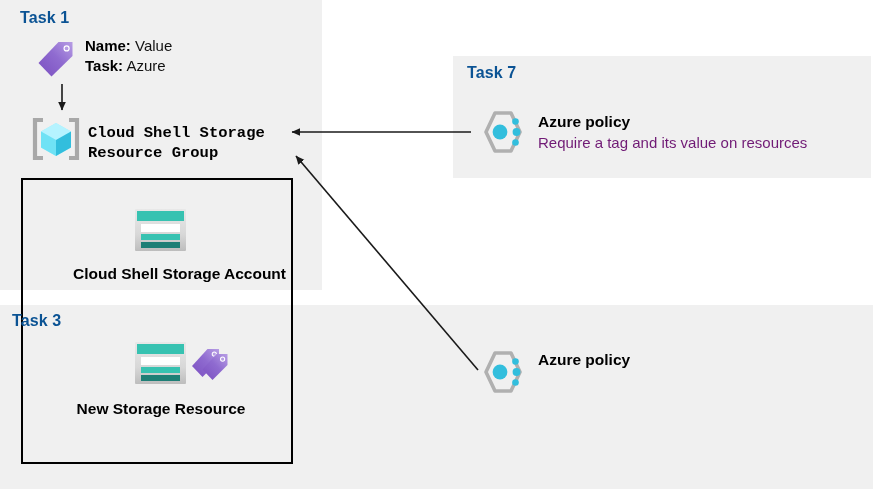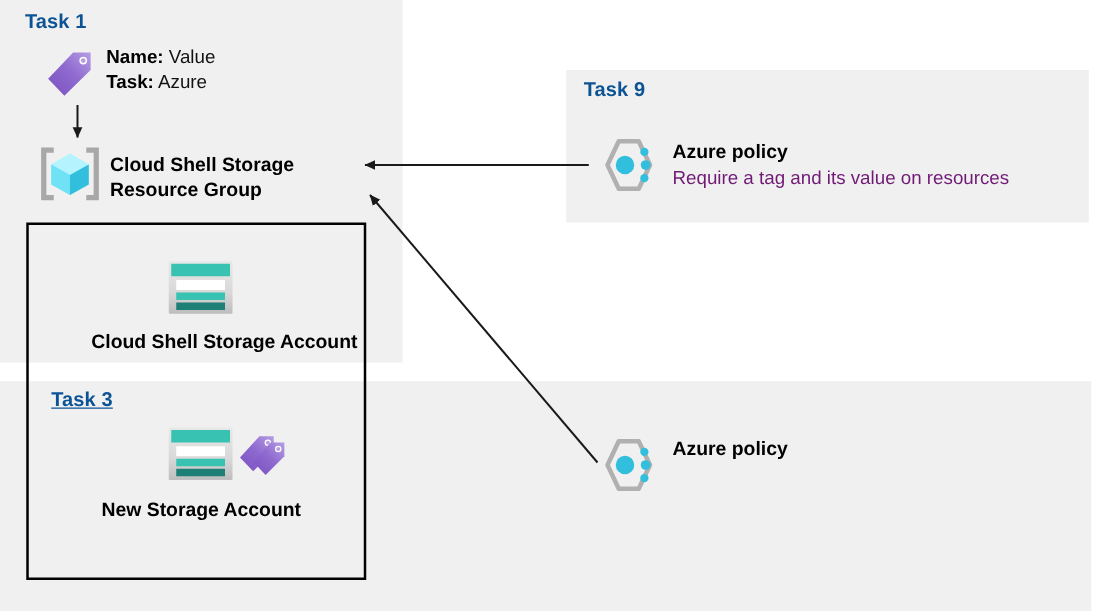--- a/index.html
+++ b/index.html
@@ -29,21 +29,21 @@
   .task-title{
     position:absolute;
     color:#0b5394;
     font-weight:bold;
     font-size:16px;
     letter-spacing:.1px;
     white-space:nowrap;
   }
   #title-task1{left:20px;top:9px;}
   #title-task2{left:467px;top:64px;}
-  #title-task3{left:41px;top:312px;text-decoration:underline;}
+  #title-task3{left:12px;top:312px;}
 
   
   .node-label{
     position:absolute;color:#000000;font-weight:bold;font-size:15.5px;
     line-height:20px;white-space:pre-line;
   }
   .kv{
     position:absolute;font-size:15px;color:#111;line-height:20px;white-space:nowrap;
   }
   .kv b{font-weight:bold;color:#000;}
@@ -74,21 +74,21 @@
 
 <div class="stage">
 
   <div class="panel" id="panel-task1"></div>
   <div class="panel" id="panel-lower"></div>
   <div class="panel" id="panel-task2"></div>
 
   <div id="group-box"></div>
 
   <div class="task-title" id="title-task1">Task 1</div>
-  <div class="task-title" id="title-task2">Task 9</div>
+  <div class="task-title" id="title-task2">Task 7</div>
   <div class="task-title" id="title-task3">Task 3</div>
 
   <div class="tag-icon" style="left:36px;top:38px;width:40px;height:42px;">
     <svg width="40" height="42" viewBox="0 0 40 42">
       <defs>
         <linearGradient id="tagGrad" x1="0" y1="1" x2="1" y2="0">
           <stop offset="0%" stop-color="#7b4fc0"></stop>
           <stop offset="55%" stop-color="#8f6bd0"></stop>
           <stop offset="100%" stop-color="#b79de4"></stop>
         </linearGradient>
@@ -114,21 +114,21 @@
       <path d="M13 6 L5 6 L5 44 L13 44" fill="none" stroke="#a8a8a8" stroke-width="4.2" stroke-linecap="butt"></path>
       <path d="M39 6 L47 6 L47 44 L39 44" fill="none" stroke="#a8a8a8" stroke-width="4.2" stroke-linecap="butt"></path>
 
       <polygon points="26,9 41,17.5 41,33.5 26,42 11,33.5 11,17.5" fill="#9cefff"></polygon>
       <polygon points="26,9 41,17.5 26,26 11,17.5" fill="#b5f3ff"></polygon>
       <polygon points="26,26 41,17.5 41,33.5 26,42" fill="#32bedd"></polygon>
       <polygon points="26,26 11,17.5 11,33.5 26,42" fill="#6fe2f5"></polygon>
     </svg>
   </div>
 
-  <div class="node-label" style="left:88px;top:123px;width:200px;">Cloud Shell Storage
+  <div class="node-label" style="left:88px;top:123px;width:200px;font-family:Liberation Mono, monospace;">Cloud Shell Storage
 Resource Group</div>
 
   <div class="sa-icon" style="left:133px;top:207px;width:55px;height:46px;">
     <svg width="55" height="46" viewBox="0 0 55 46">
       <defs>
         <linearGradient id="saBg" x1="0" y1="0" x2="0" y2="1">
           <stop offset="0%" stop-color="#e8e8e8"></stop>
           <stop offset="60%" stop-color="#d8d8d8"></stop>
           <stop offset="100%" stop-color="#bdbdbd"></stop>
         </linearGradient>
@@ -172,21 +172,21 @@
       <path d="M17.5 2 L29 2 L29 13.5 L12.5 30 L2 19 Z" fill="url(#tagGrad2)"></path>
       <circle cx="24.3" cy="7.1" r="2.6" fill="#ffffff"></circle>
       <circle cx="24.3" cy="7.1" r="1.6" fill="#b79de4"></circle>
 
       <path d="M26.5 7 L37.5 7 L37.5 18 L22.5 33 L12.5 22.5 Z" fill="url(#tagGrad2)"></path>
       <circle cx="32.6" cy="12.1" r="2.6" fill="#ffffff"></circle>
       <circle cx="32.6" cy="12.1" r="1.6" fill="#b79de4"></circle>
     </svg>
   </div>
 
-  <div class="node-label" style="left:36px;top:399px;width:250px;text-align:center;">New Storage Account</div>
+  <div class="node-label" style="left:36px;top:399px;width:250px;text-align:center;">New Storage Resource</div>
 
   <div class="policy-icon" style="left:478px;top:108px;width:50px;height:48px;">
     <svg width="50" height="48" viewBox="0 0 50 48">
       <polygon points="17,5 33,5 42,24 33,43 17,43 8,24" fill="none" stroke="#b0b0b0" stroke-width="3.6" stroke-linejoin="round"></polygon>
       <circle cx="22" cy="24" r="7.4" fill="#32bedd"></circle>
       <circle cx="37.5" cy="13.5" r="3.3" fill="#32bedd"></circle>
       <circle cx="38.5" cy="24" r="3.9" fill="#32bedd"></circle>
       <circle cx="37.5" cy="34.5" r="3.3" fill="#32bedd"></circle>
     </svg>
   </div>

